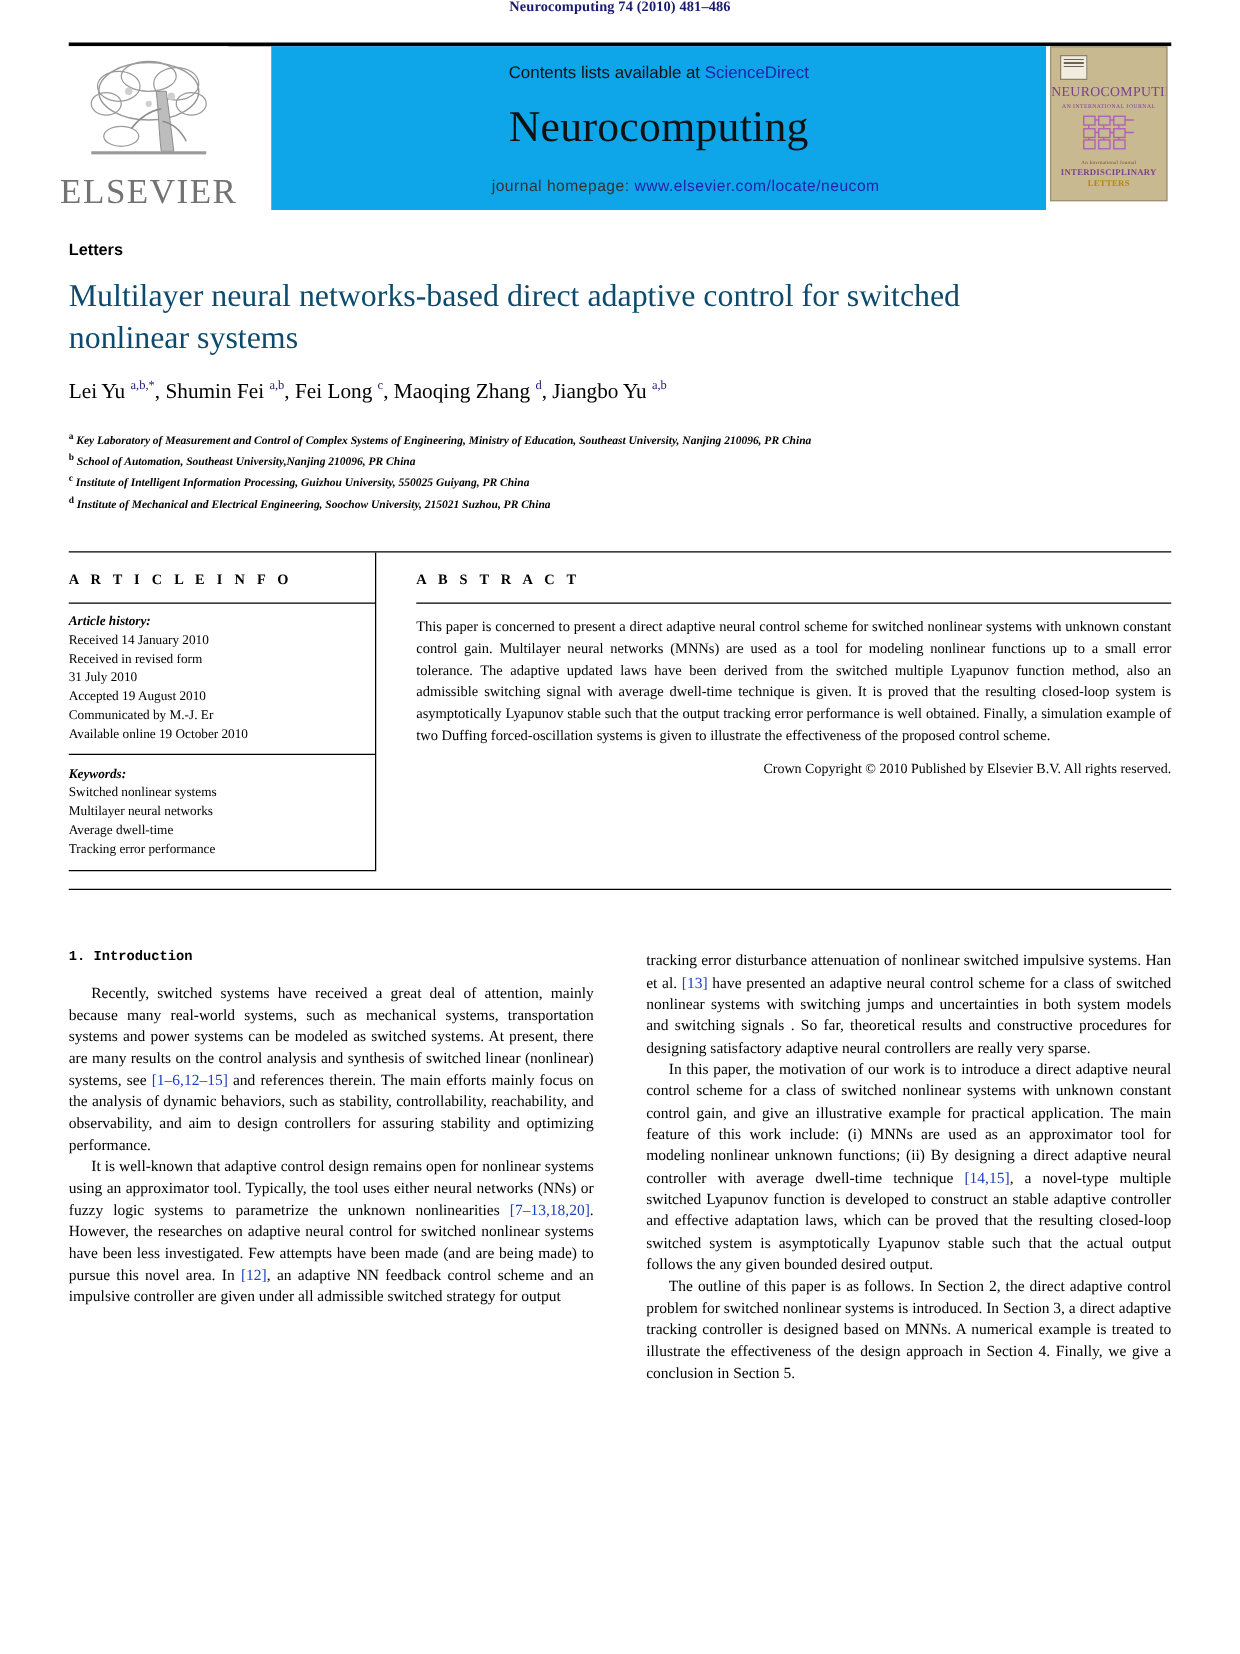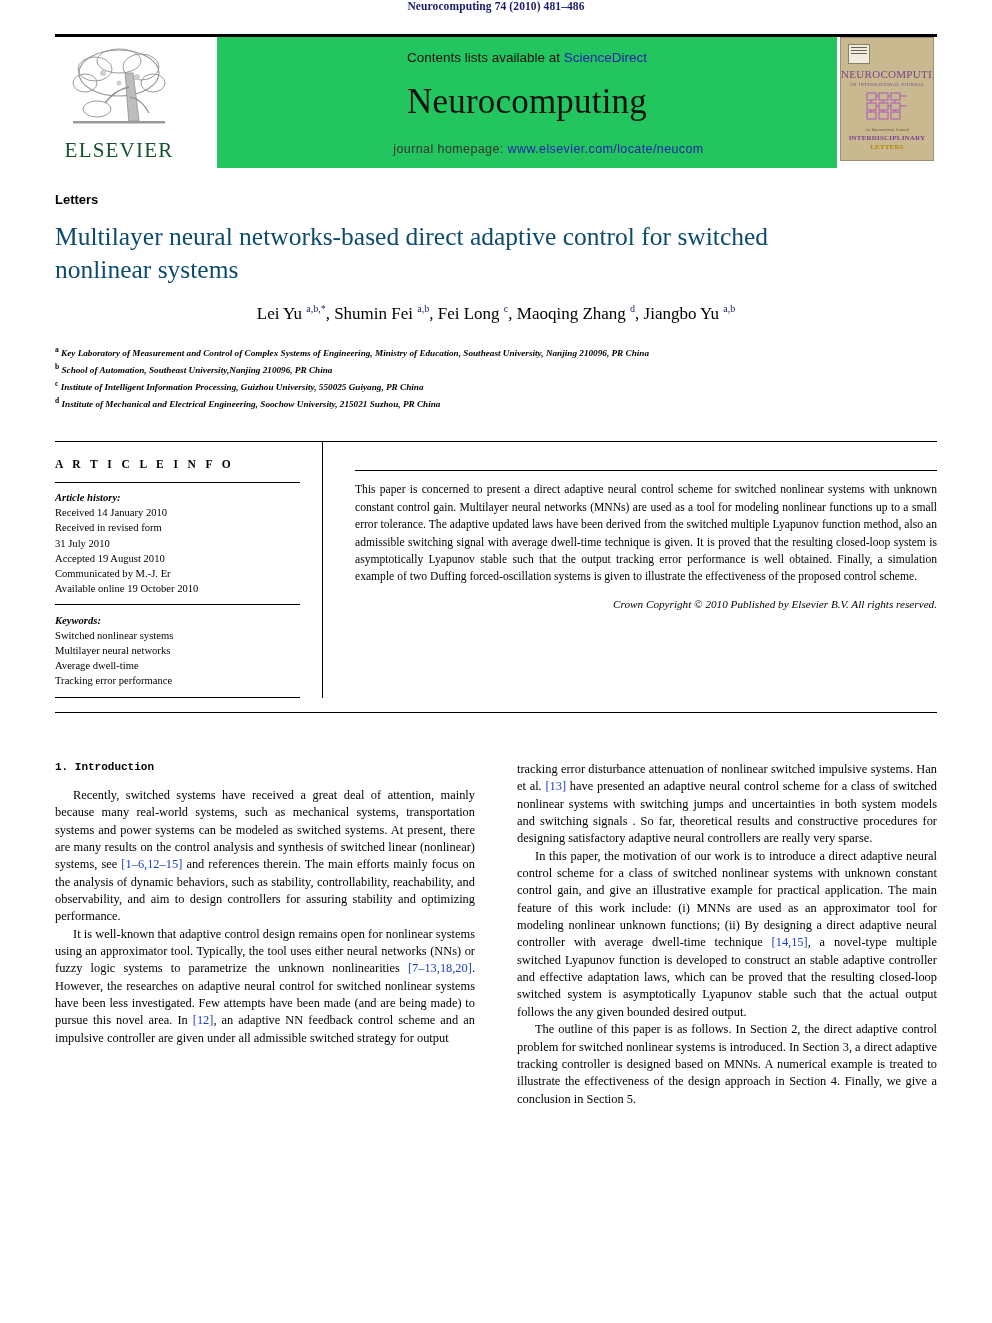--- a/index.html
+++ b/index.html
@@ -56,29 +56,29 @@
     display: flex;
     flex-direction: column;
     align-items: center;
     justify-content: flex-start;
     padding-top: 6px;
     background: #fff;
   }
   .tree-svg { display:block; }
   .elsevier-word {
     font-family: "Liberation Serif", serif;
-    color: #14532d;
-    font-size: 21px;
+    color: #737373;
+    font-size: 28px;
     letter-spacing: 1.2px;
     line-height: 1;
     margin-top: 1px;
   }
   .journal-banner {
     flex: 1 1 auto;
-    background: #22c55e;
+    background: #0ea5e9;
     display: flex;
     flex-direction: column;
     align-items: center;
     justify-content: flex-start;
     padding-top: 13px;
     margin-left: 34px;
   }
   .contents-line {
     font-family: "Liberation Sans", sans-serif;
     font-size: 13.5px;
@@ -200,21 +200,20 @@
     margin-top: 14px;
     font-weight: normal;
     color: #0c4a6e;
     max-width: 740px;
   }
   .authors {
     font-family: "Liberation Serif", serif;
     font-size: 17px;
     margin-top: 16px;
     color: #000;
-    text-align: center;
   }
   .authors sup {
     font-size: 10px;
     color: #1a1a6e;
     vertical-align: super;
   }
   .affiliations {
     margin-top: 20px;
     font-style: italic;
     font-size: 9.2px;
@@ -229,21 +228,20 @@
 
   
   .info-abstract {
     display: flex;
     margin-top: 30px;
     border-top: 1px solid #000;
     padding-top: 0;
   }
   .col-info {
     flex: 0 0 245px;
-    padding-right: 22px;
     border-right: 1px solid #000;
     padding-top: 16px;
     min-height: 230px;
   }
   .col-abs {
     flex: 1 1 auto;
     padding-left: 32px;
     padding-top: 16px;
   }
   .hdr-label {
@@ -286,21 +284,20 @@
     line-height: 1.5;
     text-align: justify;
     padding-top: 10px;
     font-family: "Liberation Serif", serif;
   }
   .abstract-copy {
     font-size: 11.2px;
     text-align: right;
     margin-top: 12px;
     font-family: "Liberation Serif", serif;
-    font-style: italic;
   }
 
   
   .body-wrap {
     margin: 0 55px;
     position: relative;
   }
   .body-top-rule {
     border-top: 1px solid #000;
     margin-top: 14px;
@@ -446,20 +443,21 @@
           <div class="ital">Keywords:</div>
           <div>Switched nonlinear systems</div>
           <div>Multilayer neural networks</div>
           <div>Average dwell-time</div>
           <div>Tracking error performance</div>
         </div>
         <div class="rule-thin-bot"></div>
       </div>
 
       <div class="col-abs">
+        <div class="hdr-label">A B S T R A C T</div>
         <div class="rule-thin"></div>
         <div class="abstract-body">This paper is concerned to present a direct adaptive neural control scheme for switched nonlinear systems with unknown constant control gain. Multilayer neural networks (MNNs) are used as a tool for modeling nonlinear functions up to a small error tolerance. The adaptive updated laws have been derived from the switched multiple Lyapunov function method, also an admissible switching signal with average dwell-time technique is given. It is proved that the resulting closed-loop system is asymptotically Lyapunov stable such that the output tracking error performance is well obtained. Finally, a simulation example of two Duffing forced-oscillation systems is given to illustrate the effectiveness of the proposed control scheme.</div>
         <div class="abstract-copy">Crown Copyright © 2010 Published by Elsevier B.V. All rights reserved.</div>
       </div>
     </div>
   </div>
 
   <div class="body-wrap">
     <div class="body-top-rule"></div>
     <div class="body-cols">

